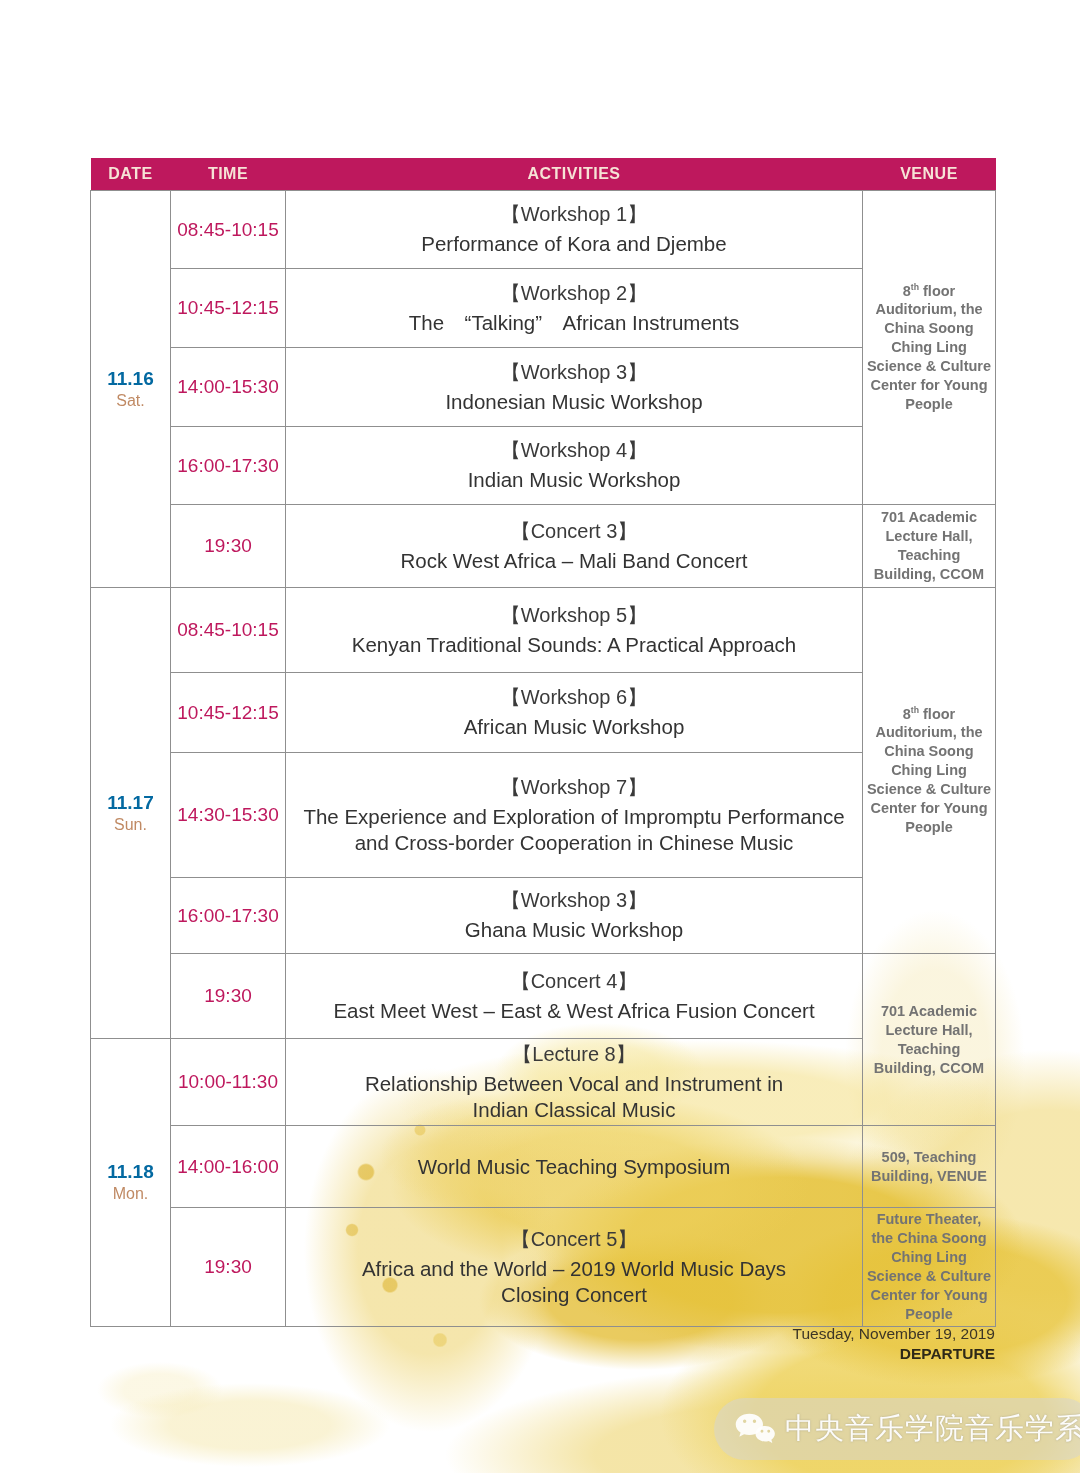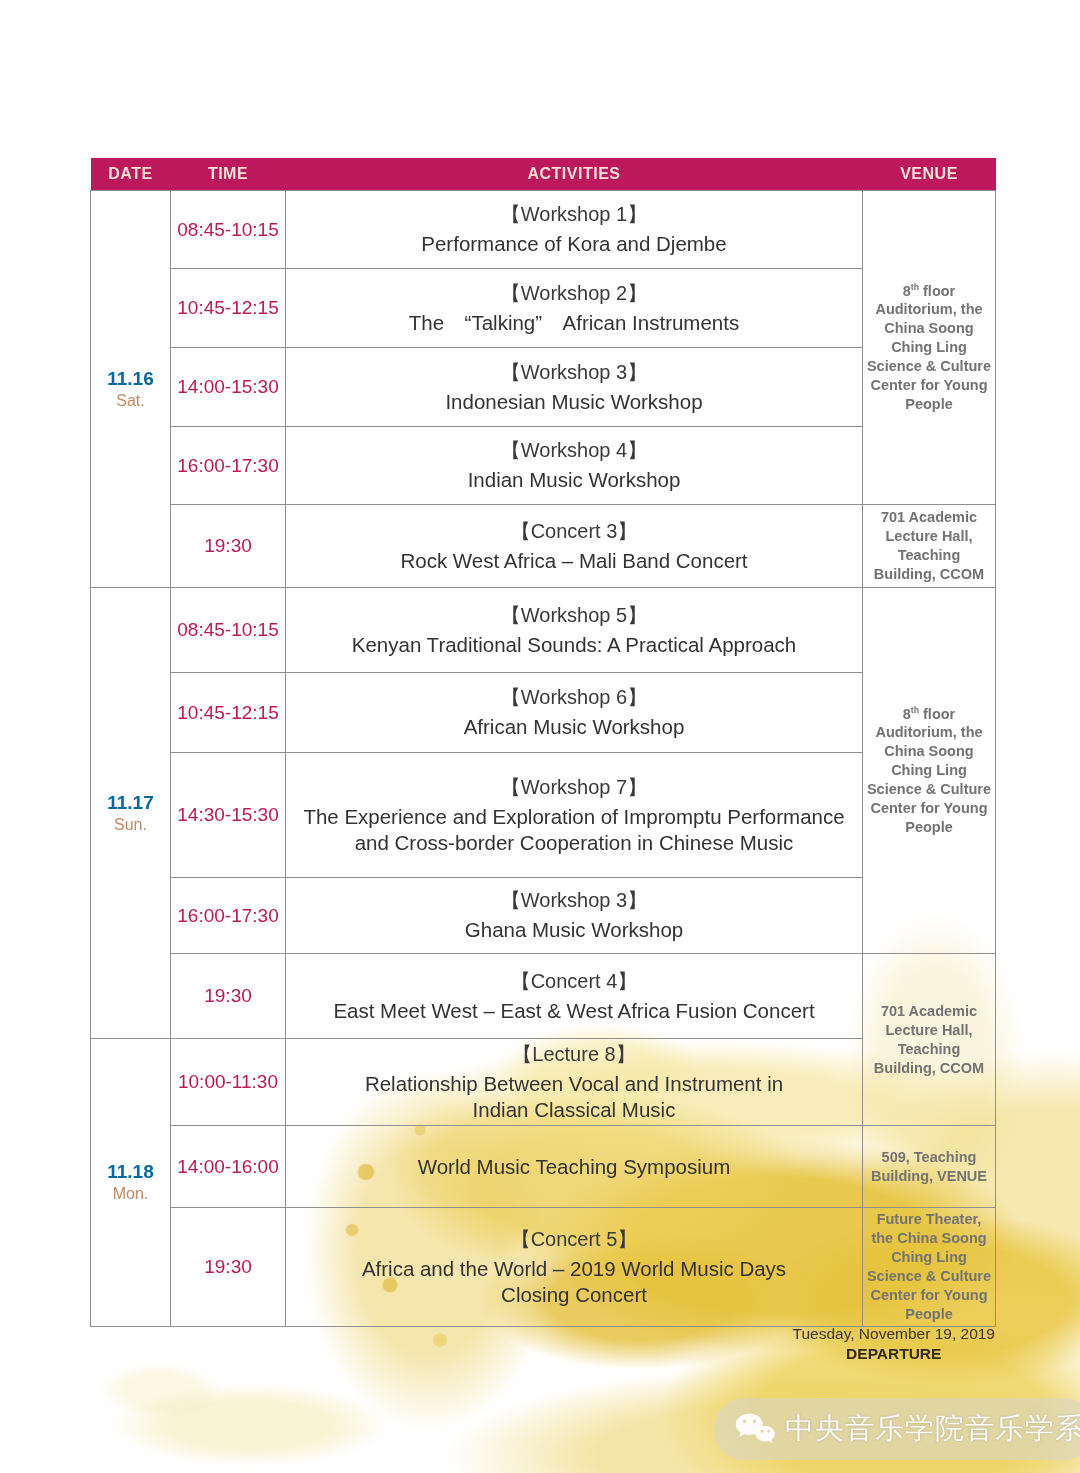--- a/index.html
+++ b/index.html
@@ -62,21 +62,21 @@
   .date-num{font-size:19px;font-weight:bold;color:#0369a1;line-height:1.2;}
   .date-wd{font-size:16px;color:#c08a64;line-height:1.2;}
   .time{font-size:19px;color:#be185d;}
   .tag{font-size:20px;color:#3a3a3a;margin-bottom:3px;}
   .title{font-size:20.5px;color:#333333;line-height:1.28;white-space:pre-line;text-align:center;}
   .venue{font-size:14.5px;color:#737373;line-height:1.3;padding:2px 3px !important;font-weight:bold;}
   .venue sup{font-size:.6em;}
   
   .footer{
     position:absolute;right:85px;top:1324px;
-    text-align:center;color:#3c3526;
+    text-align:right;color:#3c3526;
   }
   .footer .fdate{font-size:15.5px;line-height:20px;}
   .footer .fdep{font-size:15.5px;font-weight:bold;line-height:20px;color:#2e2918;}
   
   .watermark{
     position:absolute;left:714px;top:1398px;
     width:380px;height:62px;
     background:rgba(214,213,206,.55);
     border-radius:31px;
     display:flex;align-items:center;

